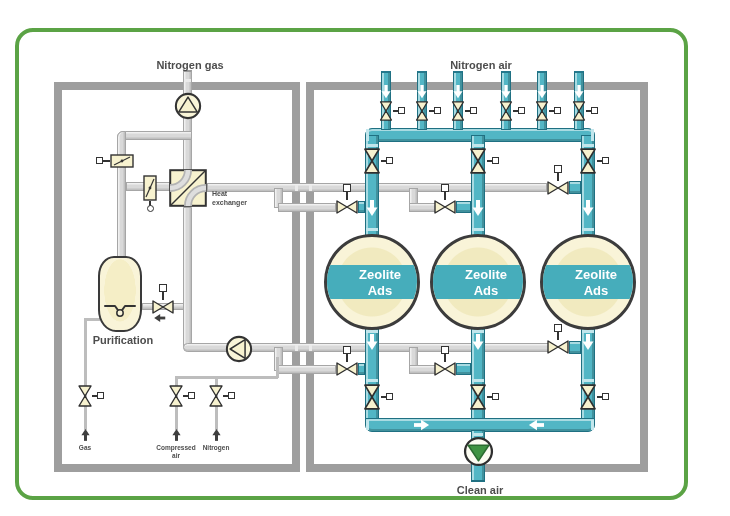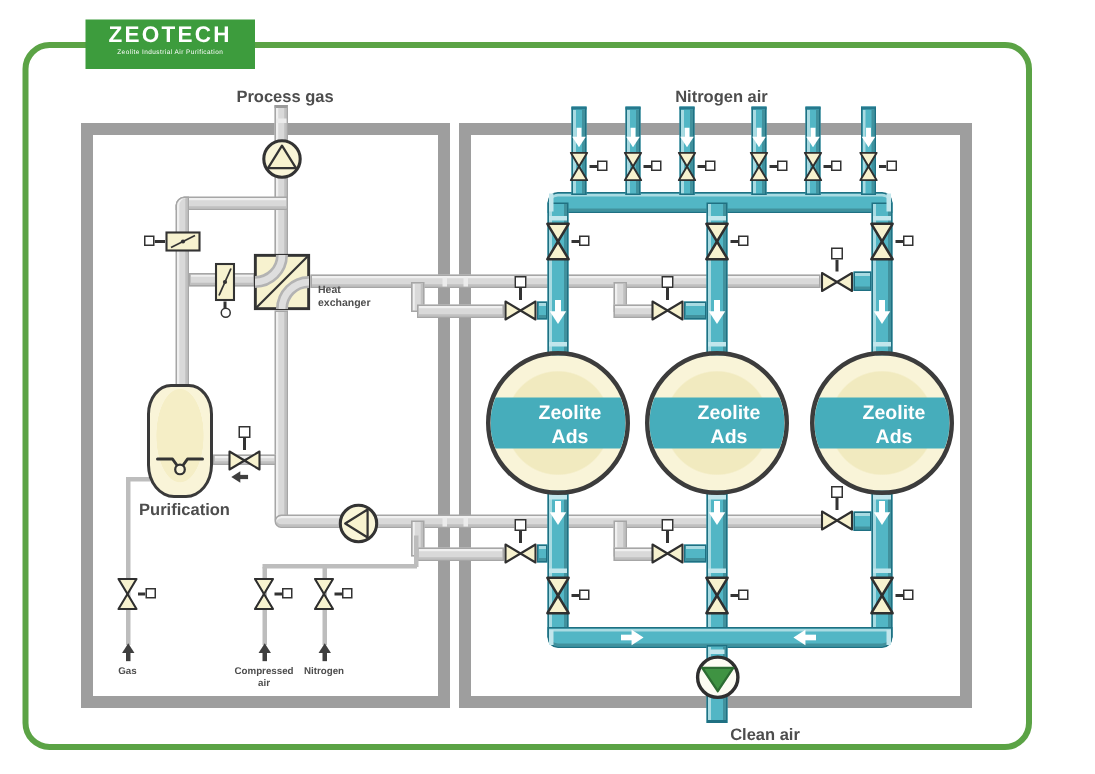--- a/index.html
+++ b/index.html
@@ -98,25 +98,20 @@
         <circle cx="7" cy="13" r="1.4" fill="#333"></circle>
       </symbol>
       <symbol id="sym-burner" viewBox="0 0 34 16">
         <path d="M2,5 H12 L17,12 L22,5 H32" stroke="#333" stroke-width="2" fill="none" stroke-linecap="round" stroke-linejoin="round"></path>
         <circle cx="17" cy="12" r="3.2" fill="#f9f4d8" stroke="#333" stroke-width="1.5"></circle>
       </symbol>
     </defs>
   </svg>
 
   <div class="frame"></div>
-  <div class="logo">
-    <span class="brand">ZEOTECH</span>
-    <span class="rule"></span>
-    <span class="tag">Zeolite Industrial Air Purification</span>
-  </div>
 
   <div class="pbox" style="left:54px;top:82px;width:246px;height:390px;"></div>
   <div class="pbox" style="left:306px;top:82px;width:342px;height:390px;"></div>
 
   <div class="gpv" style="left:183px;top:70px;width:9px;height:104px;border-top:2px solid #9a9a9a;"></div>
   <div class="gph" style="left:117px;top:131px;width:75px;height:9px;border-radius:6px 0 0 0;"></div>
   <div class="gpv" style="left:117px;top:131px;width:9px;height:133px;border-radius:6px 0 0 0;"></div>
   <div class="gph" style="left:126px;top:182px;width:44px;height:9px;"></div>
   <div class="gpv" style="left:183px;top:207px;width:9px;height:145px;border-radius:0 0 0 6px;"></div>
   <div class="gph" style="left:183px;top:343px;width:366px;height:9px;border-radius:6px 0 0 6px;"></div>
@@ -402,20 +397,20 @@
   <svg class="sym" style="left:80.5px;top:428px;width:9px;height:13px;color:#3f3f3f;transform:rotate(180deg);">
       <use href="#sym-arrow"></use>
     </svg>
   <svg class="sym" style="left:171.5px;top:428px;width:9px;height:13px;color:#3f3f3f;transform:rotate(180deg);">
       <use href="#sym-arrow"></use>
     </svg>
   <svg class="sym" style="left:211.5px;top:428px;width:9px;height:13px;color:#3f3f3f;transform:rotate(180deg);">
       <use href="#sym-arrow"></use>
     </svg>
 
-  <div class="lab lab-lg" style="left:190px;top:59px;">Process gas</div>
+  <div class="lab lab-lg" style="left:190px;top:59px;">Nitrogen gas</div>
   <div class="lab lab-lg" style="left:481px;top:59px;">Nitrogen air</div>
-  <div class="lab lab-lg" style="left:480px;top:484px;margin-left:30px;">Clean air</div>
+  <div class="lab lab-lg" style="left:480px;top:484px;">Clean air</div>
   <div class="lab lab-sm" style="left:85px;top:444px;">Gas</div>
   <div class="lab lab-sm" style="left:176px;top:444px;width:42px;">Compressed air</div>
   <div class="lab lab-sm" style="left:216px;top:444px;">Nitrogen</div>
 
 </div>
 
 </body></html>

